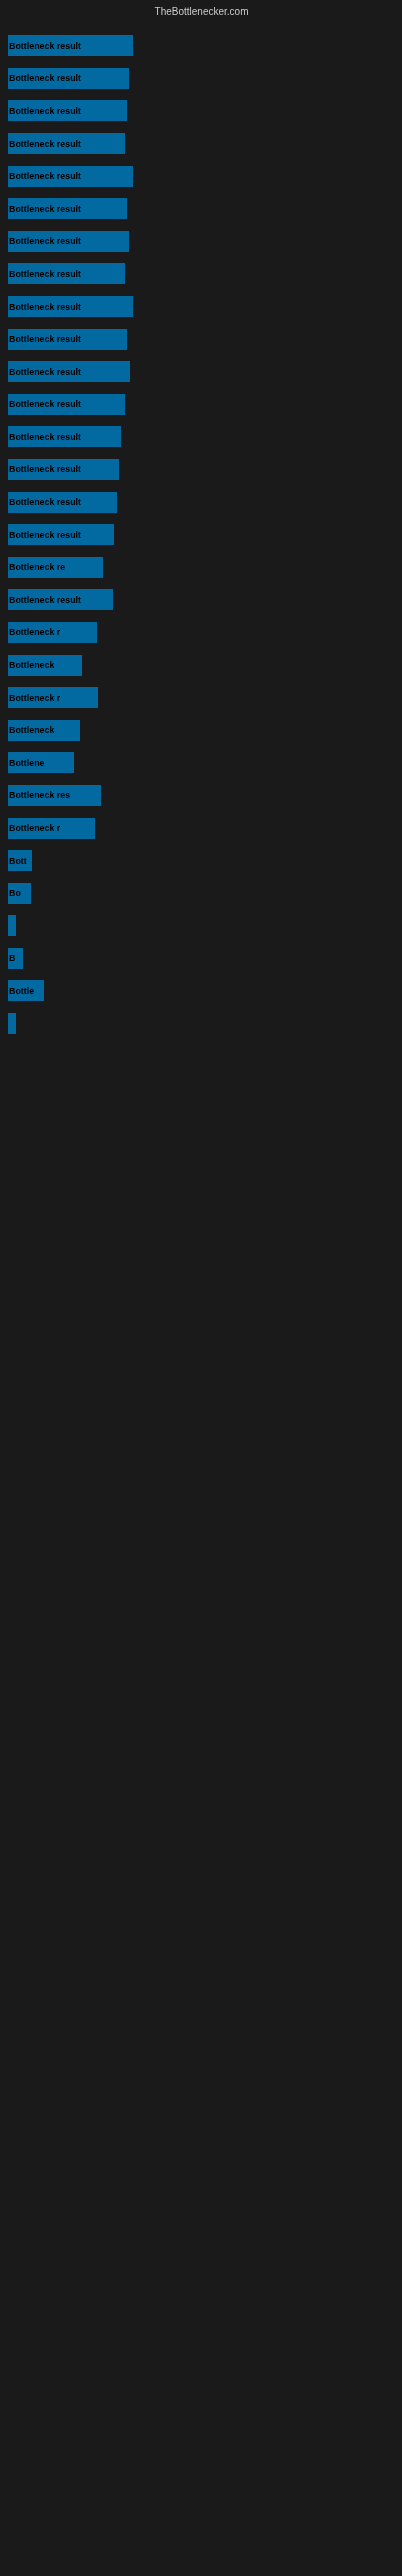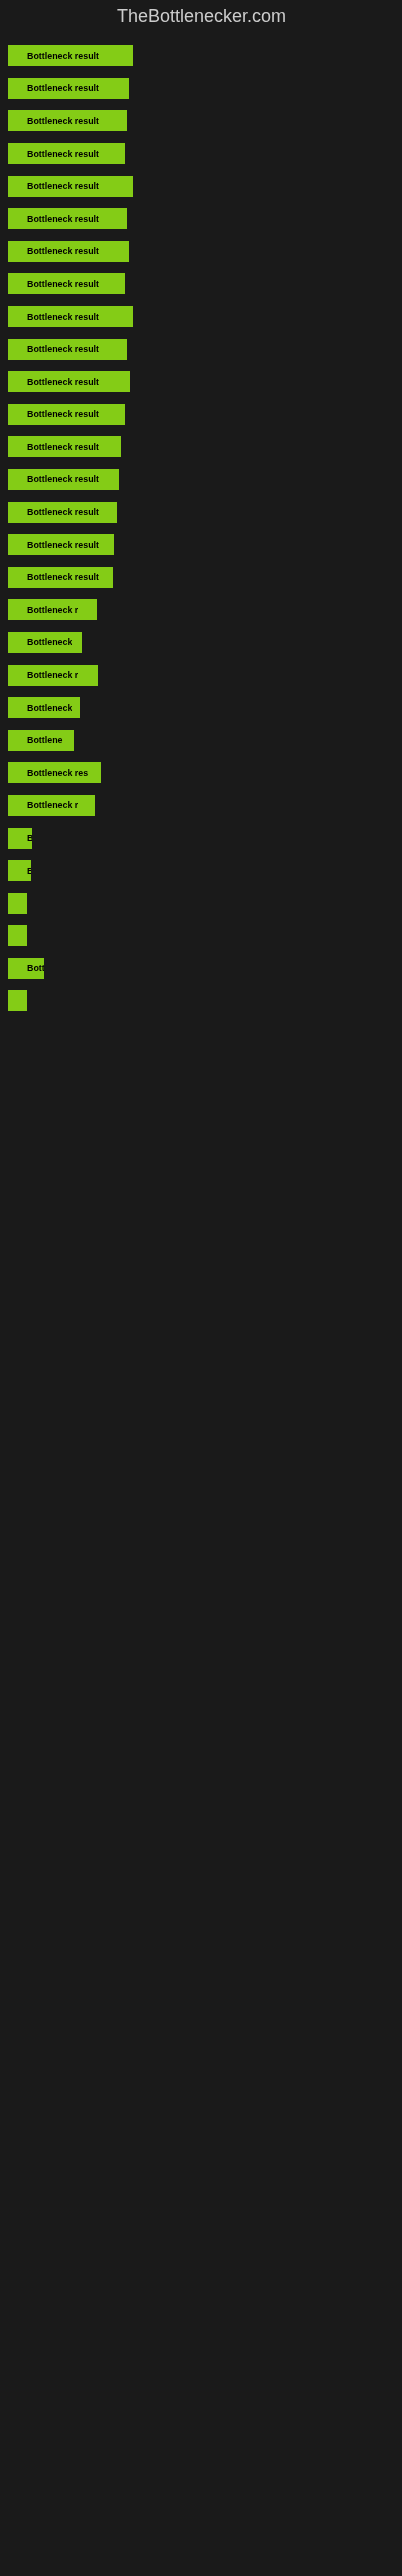--- a/index.html
+++ b/index.html
@@ -10,37 +10,37 @@
     body {
       width: 403px;
       min-height: 2576px;
       background-color: #1a1a1a;
       font-family: Arial, sans-serif;
       position: relative;
     }
     .site-title {
       text-align: center;
       color: #cccccc;
-      font-size: 18px;
+      font-size: 10px;
       padding: 6.4px 0 9.7px 0;
       background-color: #1a1a1a;
     }
     .bar-container {
       display: flex;
       align-items: center;
       margin-bottom: 1.6px;
       height: 31px;
       padding: 3.2px 0;
     }
     .bar {
-      background-color: #84cc16;
+      background-color: #0369a1;
       height: 21px;
       display: flex;
       align-items: center;
-      padding-left: 19px;
+      padding-left: 1px;
       min-width: 8px;
       overflow: hidden;
       white-space: nowrap;
     }
     .bar-label {
       color: #000000;
       font-size: 8.9px;
       font-weight: bold;
       white-space: nowrap;
       overflow: hidden;
@@ -131,20 +131,25 @@
       <div class="bar" style="width: 109px;">
         <span class="bar-label">Bottleneck result</span>
       </div>
     </div>
     <div class="bar-container">
       <div class="bar" style="width: 106px;">
         <span class="bar-label">Bottleneck result</span>
       </div>
     </div>
     <div class="bar-container">
+      <div class="bar" style="width: 95px;">
+        <span class="bar-label">Bottleneck re</span>
+      </div>
+    </div>
+    <div class="bar-container">
       <div class="bar" style="width: 105px;">
         <span class="bar-label">Bottleneck result</span>
       </div>
     </div>
     <div class="bar-container">
       <div class="bar" style="width: 89px;">
         <span class="bar-label">Bottleneck r</span>
       </div>
     </div>
     <div class="bar-container">

